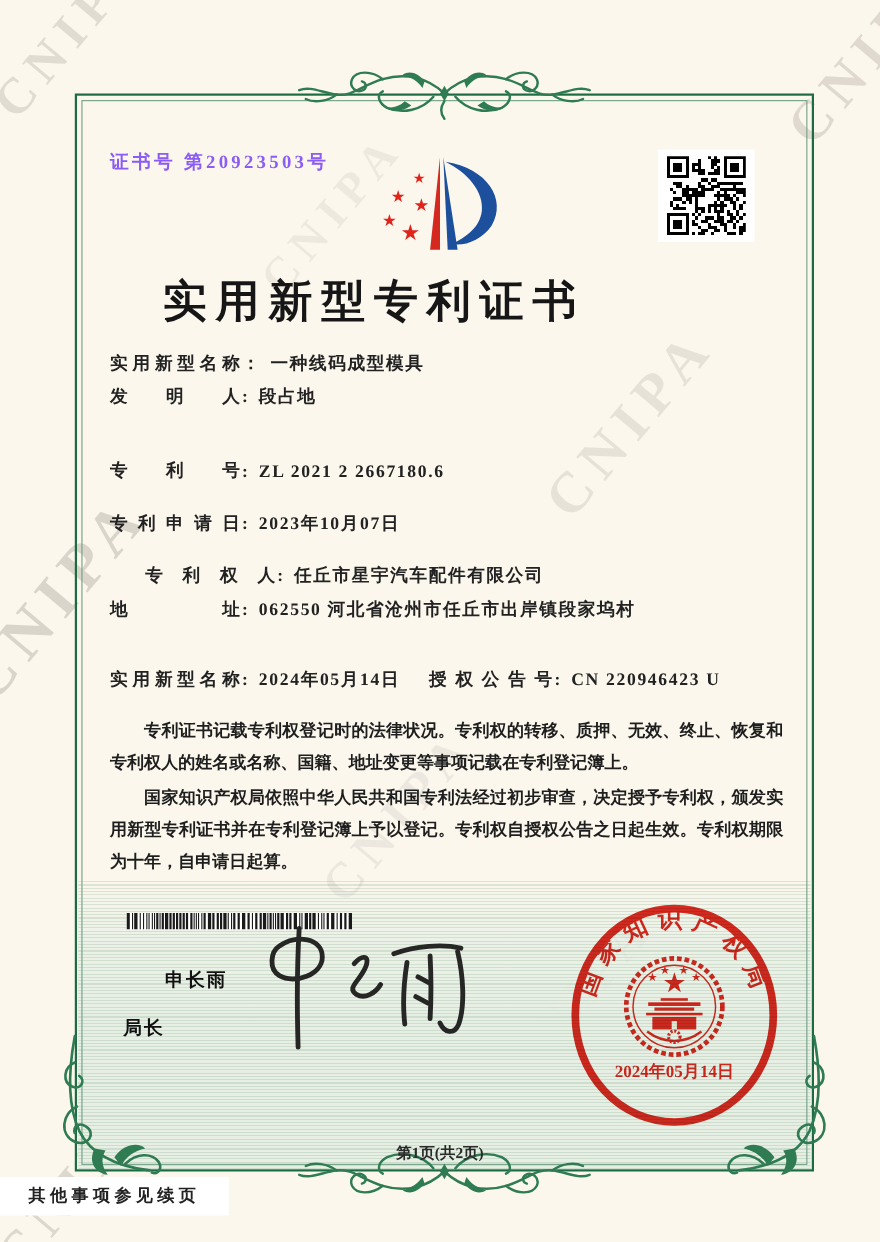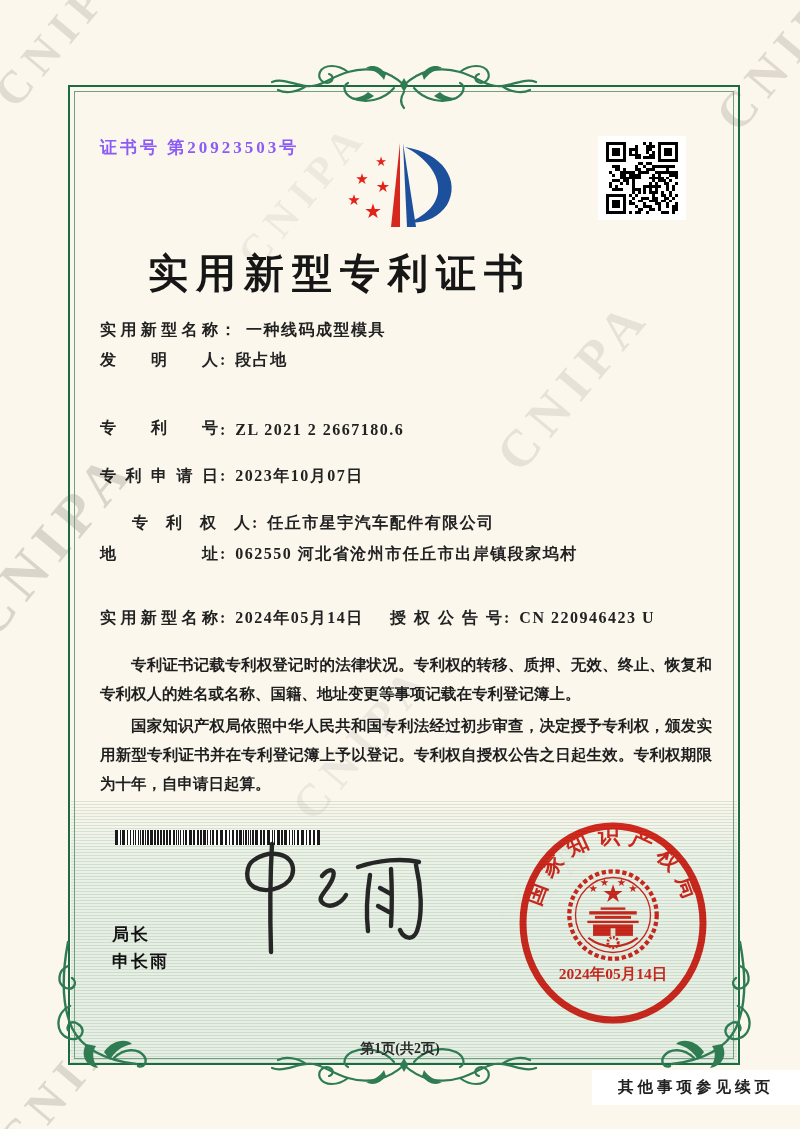--- a/index.html
+++ b/index.html
@@ -36,21 +36,21 @@
   .lbl2{display:inline-block;width:112px;text-align:justify;text-align-last:justify;}
   
   .paras{left:100px;top:650px;width:612px;}
   .paras p{margin:0 0 3px 0;font-size:15.5px;line-height:29px;text-indent:2em;
       color:#1E1E1E;font-weight:600;text-align:justify;}
   
   .barcode{left:115px;top:830px;width:205px;height:15px;background:#fff;}
   .chief{left:112px;font-size:17px;font-weight:700;color:#111;
       font-family:"Liberation Sans", sans-serif;letter-spacing:2px;}
   .pagenum{left:0;top:1040px;width:800px;text-align:center;font-size:14px;color:#2A2A2A;font-weight:600;}
-  .contnote{left:0;top:1070px;width:800px;text-align:right;}
+  .contnote{left:0;top:1070px;width:680px;text-align:left;}
   .contnote span{display:inline-block;background:#ffffff;padding:7px 26px;font-size:15.5px;
       color:#222;font-weight:600;letter-spacing:4px;}
   .seal{left:516px;top:821px;mix-blend-mode:multiply;opacity:.95;}
   .signature{left:220px;top:838px;}
   .ornament{pointer-events:none;}
 </style>
 </head>
 <body>
 
 <div class="wm" style="left:-30px;top:2px;font-size:46px;">CNIPA</div>
@@ -444,21 +444,21 @@
       <rect x="179" y="0" width="1" height="15" fill="#1a1a1a"></rect>
       <rect x="182" y="0" width="2" height="15" fill="#1a1a1a"></rect>
       <rect x="186" y="0" width="3" height="15" fill="#1a1a1a"></rect>
       <rect x="191" y="0" width="1" height="15" fill="#1a1a1a"></rect>
       <rect x="194" y="0" width="2" height="15" fill="#1a1a1a"></rect>
       <rect x="198" y="0" width="2" height="15" fill="#1a1a1a"></rect>
       <rect x="202" y="0" width="3" height="15" fill="#1a1a1a"></rect>
     </svg></div>
 
 <div class="abs chief" style="top:888px;margin-top:35px;">局长</div>
-<div class="abs chief" style="top:950px;">申长雨</div>
+<div class="abs chief" style="top:879px;margin-left:38px;">申长雨</div>
 
 <svg class="abs signature" width="210" height="120" viewBox="0 0 210 120">
   <g stroke="#161616" stroke-width="4.4" fill="none" stroke-linecap="round" stroke-linejoin="round" opacity="0.92">
     <path d="M52,6 C50,40 50,80 51,114"></path>
     <path d="M34,22 C50,11 73,15 73,32 C73,48 48,57 34,49 C24,43 26,27 34,22"></path>
     <path d="M102,38 C110,29 117,31 112,42 C106,55 95,60 104,66 C112,71 122,64 126,57"></path>
     <path d="M138,29 C158,22 182,20 199,24"></path>
     <path d="M150,37 C147,56 146,76 148,93"></path>
     <path d="M196,27 C201,48 203,76 197,93 C193,103 184,101 180,92"></path>
     <path d="M171,31 C172,50 172,70 171,88"></path>

